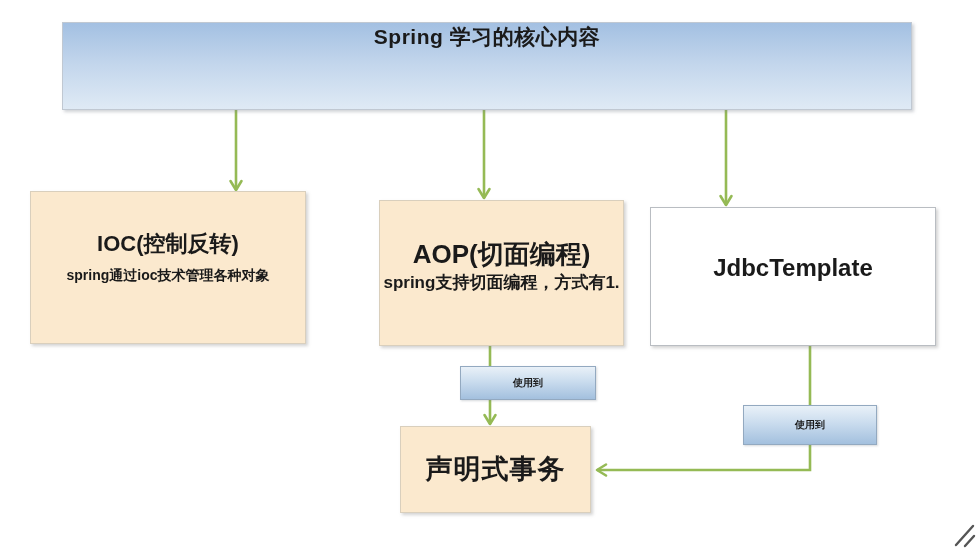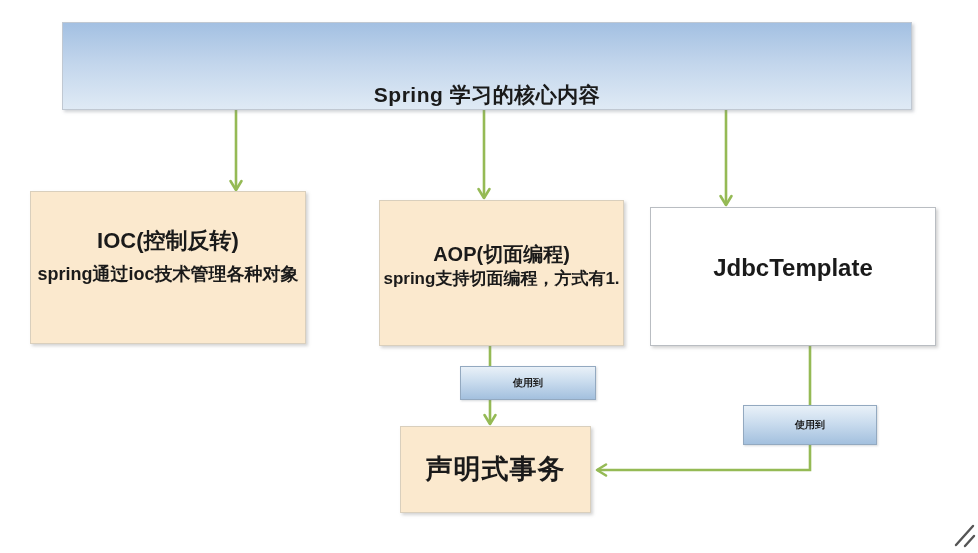--- a/index.html
+++ b/index.html
@@ -11,42 +11,42 @@
     background: #ffffff;
     overflow: hidden;
   }
   .node, .banner, .badge { position: absolute; box-sizing: border-box; color: #1a1a1a; }
 
   .banner {
     left: 62px; top: 22px; width: 850px; height: 88px;
     background: linear-gradient(180deg, #a3c0e2 0%, #c3d6ec 48%, #dfeaf5 100%);
     border: 1px solid #c0c8d2;
     box-shadow: 2px 2px 3px rgba(120,130,140,0.35);
-    display: flex; align-items: flex-end; justify-content: center;
+    display: flex; align-items: flex-start; justify-content: center;
     font-size: 21px; font-weight: bold; letter-spacing: 0.5px;
     z-index: 2;
   }
 
   .node {
     display: flex; flex-direction: column; align-items: center; justify-content: center;
     text-align: center; z-index: 2;
     box-shadow: 2px 2px 3px rgba(130,130,130,0.35);
   }
   .node.tan  { background: #fbe9ce; border: 1px solid #d9cfbd; }
   .node.white{ background: #ffffff; border: 1px solid #b9bdc2; }
 
   .node-title { font-weight: bold; line-height: 1.15; }
   .node-desc  { font-weight: bold; line-height: 1.3; }
 
   #node-ioc  { left: 30px;  top: 191px; width: 276px; height: 153px; padding-bottom: 20px; }
   #node-ioc .node-title { font-size: 22px; margin-bottom: 4px; }
-  #node-ioc .node-desc  { font-size: 18px; margin-top: 6px; }
+  #node-ioc .node-desc  { font-size: 14px; margin-top: 6px; }
 
   #node-aop  { left: 379px; top: 200px; width: 245px; height: 146px; padding-bottom: 12px; }
-  #node-aop .node-title { font-size: 20px; margin-bottom: 2px; }
+  #node-aop .node-title { font-size: 26px; margin-bottom: 2px; }
   #node-aop .node-desc  { font-size: 17px; }
 
   #node-jdbc { left: 650px; top: 207px; width: 286px; height: 139px; padding-bottom: 16px; }
   #node-jdbc .node-title { font-size: 24px; margin-bottom: 2px; }
   #node-jdbc .node-desc  { font-size: 15px; }
 
   #node-tx   { left: 400px; top: 426px; width: 191px; height: 87px; }
   #node-tx .node-title { font-size: 27px; letter-spacing: 1px; }
 
   .badge {

